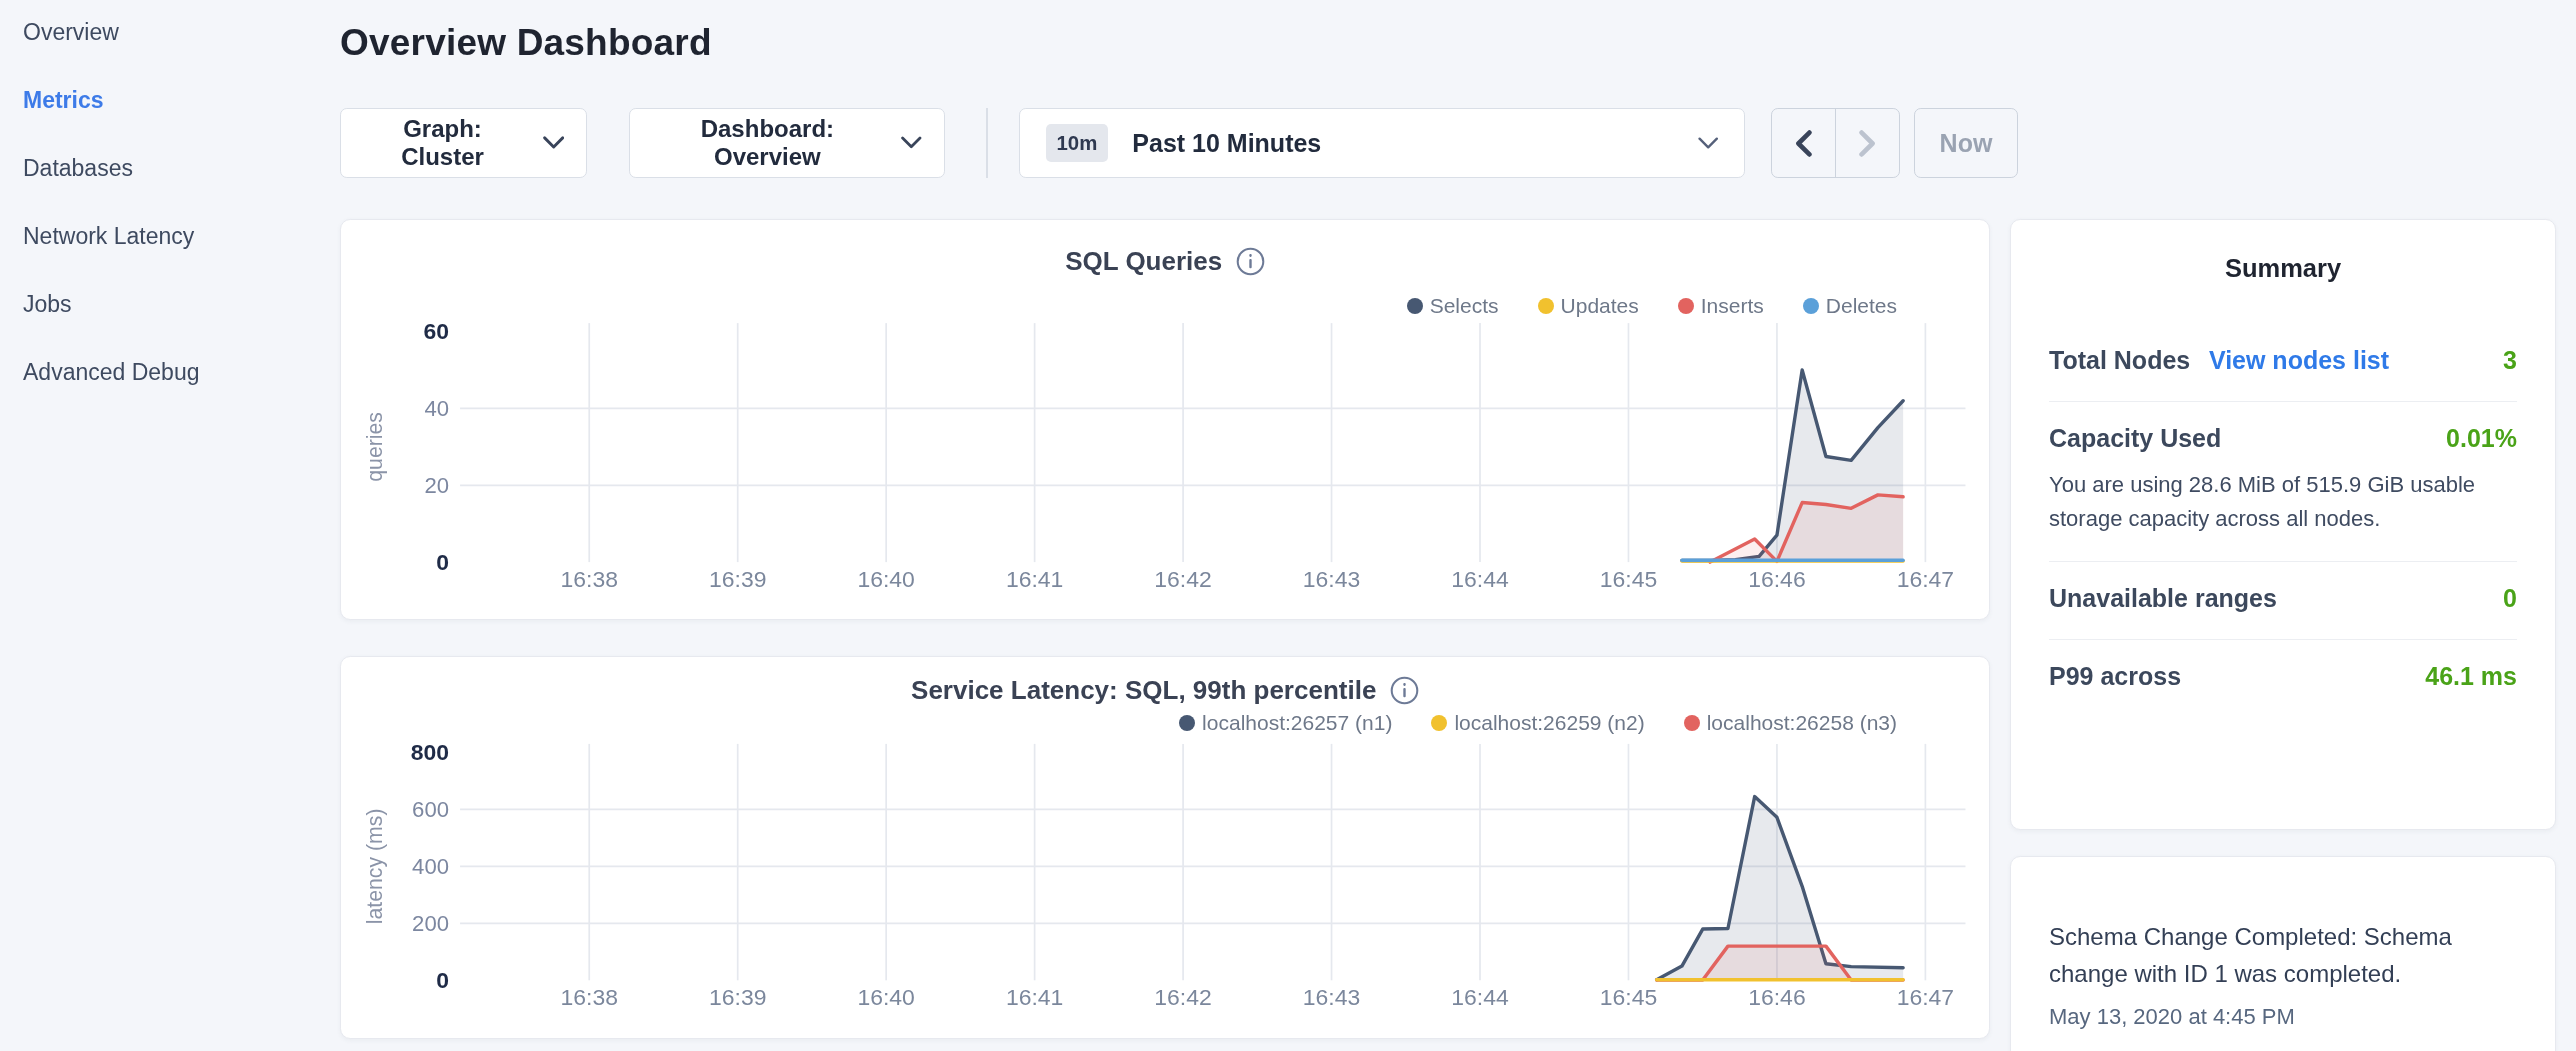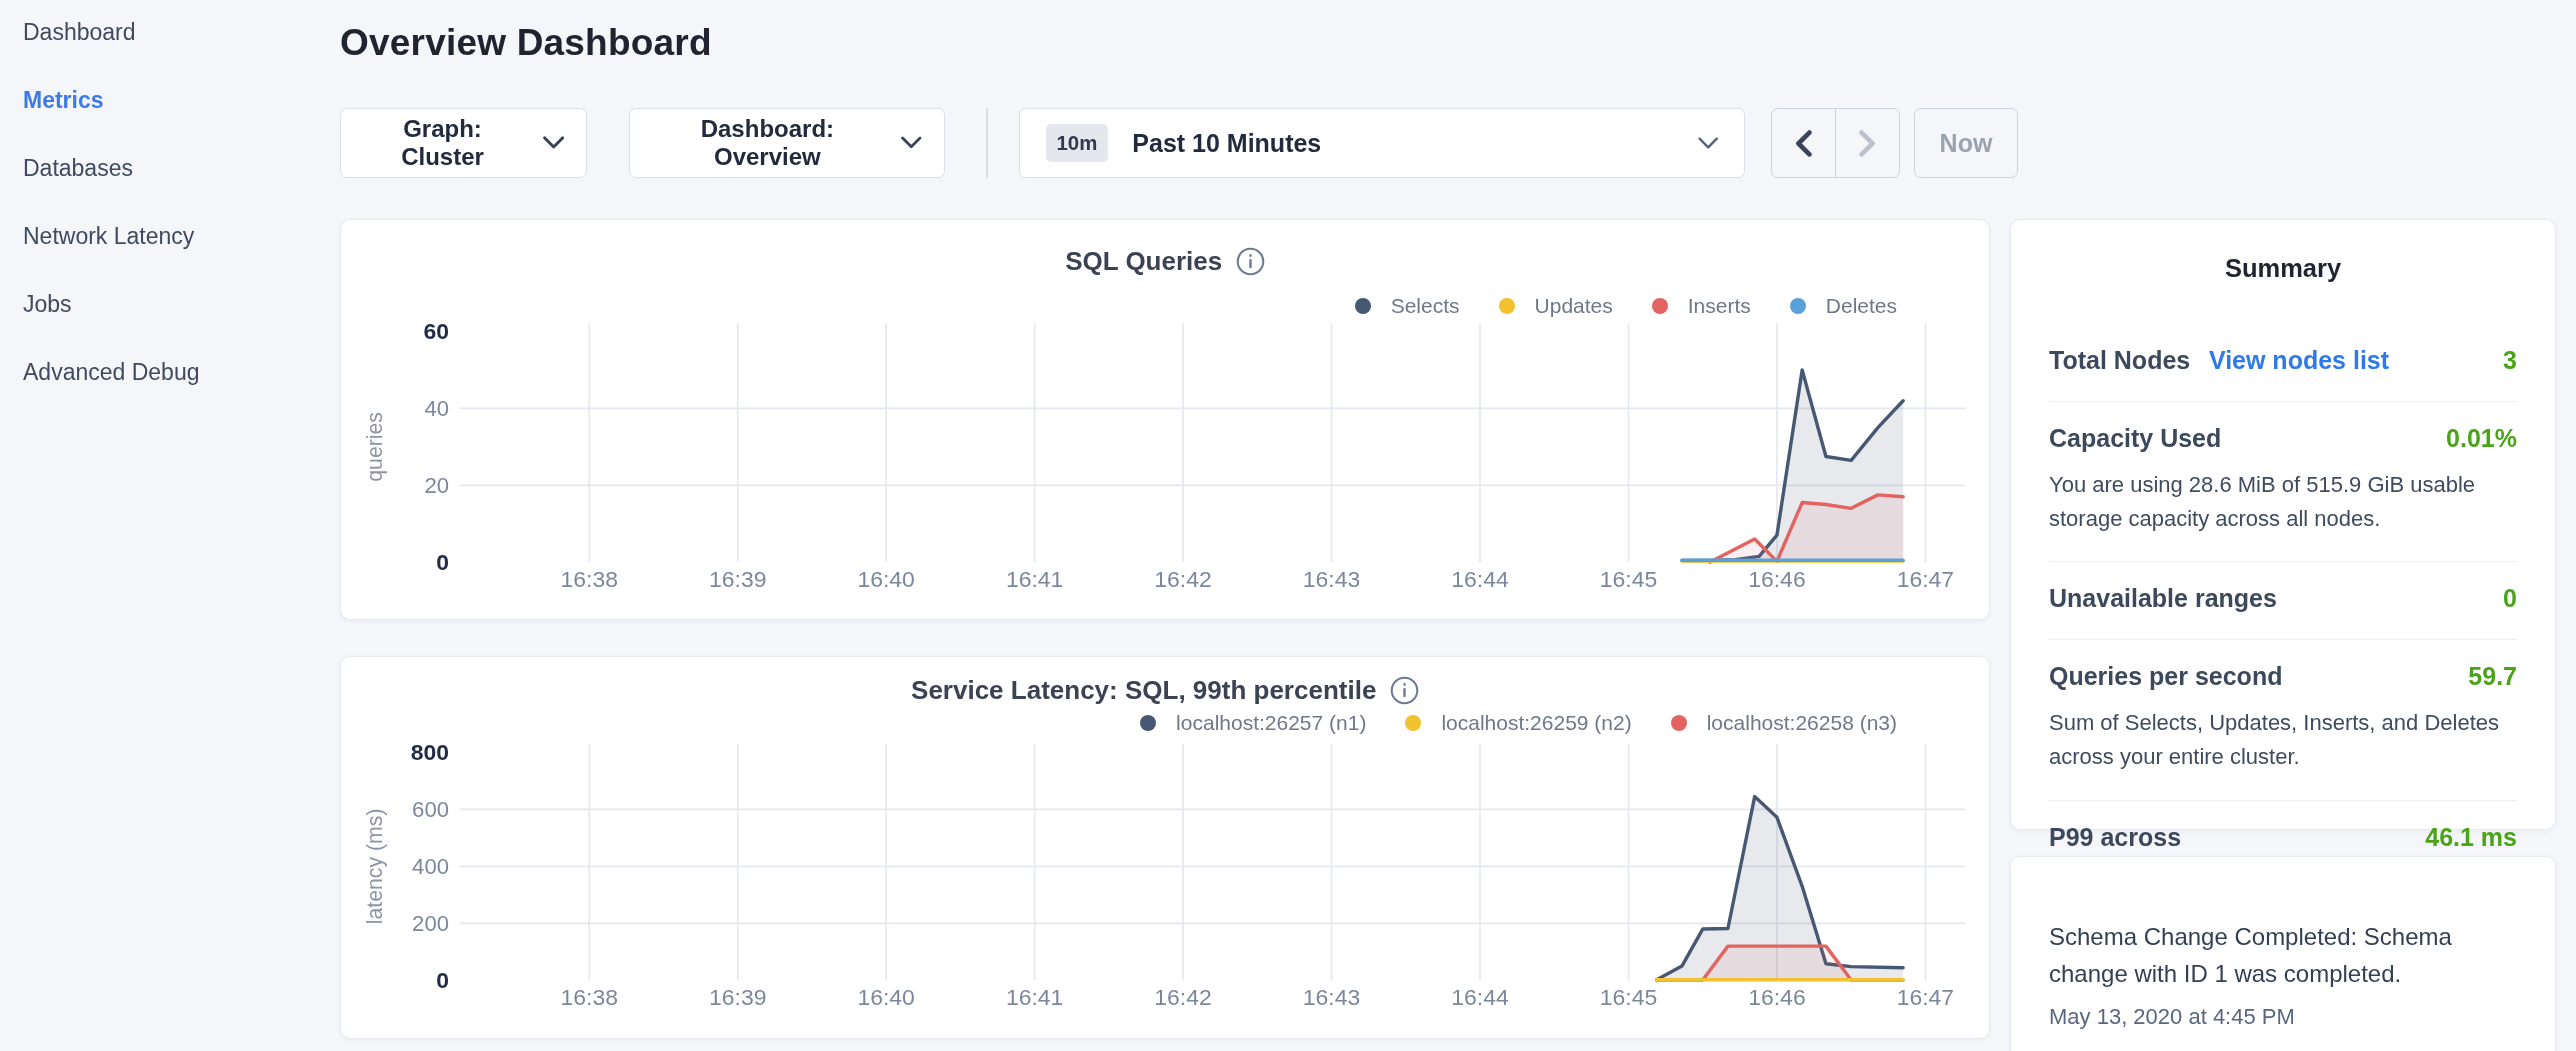--- a/index.html
+++ b/index.html
@@ -73,21 +73,21 @@
   #chart-card-0 .chart-title-row { top:26px; }
   #chart-card-1 .chart-title-row { top:18px; }
   .chart-title { font-size:26px; font-weight:700; color:#3a4254; }
   .info { display:flex; align-items:center; cursor:pointer; }
 
   .chart-legend {
     position:absolute; right:92px; display:flex; gap:39px; align-items:center;
   }
   #chart-card-0 .chart-legend { top:74px; }
   #chart-card-1 .chart-legend { top:54px; }
-  .legend-item { display:flex; align-items:center; gap:20px; font-size:21px; color:#6e7889; }
+  .legend-item { display:flex; align-items:center; gap:7px; font-size:21px; color:#6e7889; }
   .legend-dot { width:16px; height:16px; border-radius:50%; display:inline-block; }
 
   .chart-svg { position:absolute; left:0; top:0; }
   .chart-svg text { font-family:"Liberation Sans", sans-serif; }
   .tick-y { font-size:26px; fill:#7c87a0; }
   .tick-y.major { font-size:27px; font-weight:700; fill:#1f2b47; }
   .tick-x { font-size:27px; fill:#7b879c; }
   .axis-unit { font-size:25px; fill:#8b94a8; }
 
   
@@ -105,21 +105,21 @@
   .events-list { margin-top:34px; }
   .event-text { font-size:24px; line-height:1.55; color:#333f55; }
   .event-time { margin-top:12px; font-size:22px; color:#57677f; }
 </style>
 </head>
 <body>
 
 <div class="app">
 
   <nav class="sidebar" id="sidebar">
-      <a class="side-item">Dashboard</a>
+      <a class="side-item">Overview</a>
       <a class="side-item active">Metrics</a>
       <a class="side-item">Databases</a>
       <a class="side-item">Network Latency</a>
       <a class="side-item">Jobs</a>
       <a class="side-item">Advanced Debug</a>
     </nav>
 
   <main>
     <h1 class="page-title">Overview Dashboard</h1>
 
@@ -313,27 +313,20 @@
             <div class="sum-desc">You are using 28.6 MiB of 515.9 GiB usable storage capacity across all nodes.</div>
           </div>
           <div class="sum-row">
             <div class="sum-head">
               <span class="sum-label">Unavailable ranges</span>
               <span class="sum-value">0</span>
             </div>
           </div>
           <div class="sum-row">
             <div class="sum-head">
-              <span class="sum-label">Queries per second</span>
-              <span class="sum-value">59.7</span>
-            </div>
-            <div class="sum-desc">Sum of Selects, Updates, Inserts, and Deletes across your entire cluster.</div>
-          </div>
-          <div class="sum-row">
-            <div class="sum-head">
               <span class="sum-label">P99 across</span>
               <span class="sum-value">46.1 ms</span>
             </div>
           </div>
         </div>
     </section>
 
     <section class="card events-card">
       <div class="events-list" id="events-list">
           <div>

